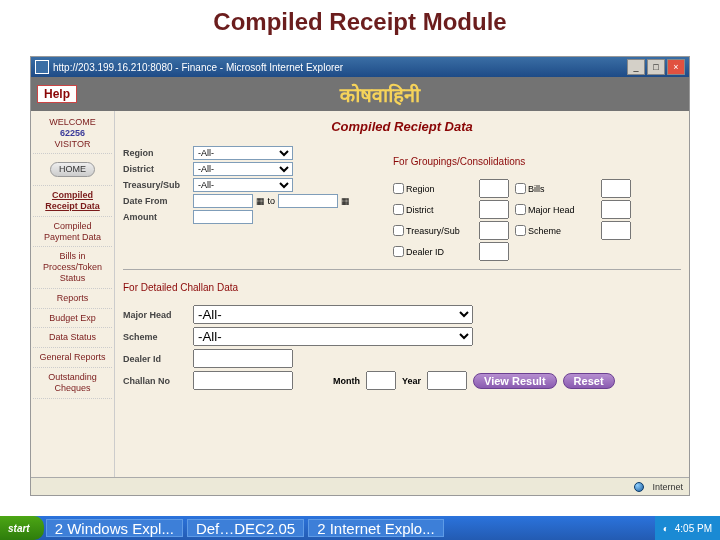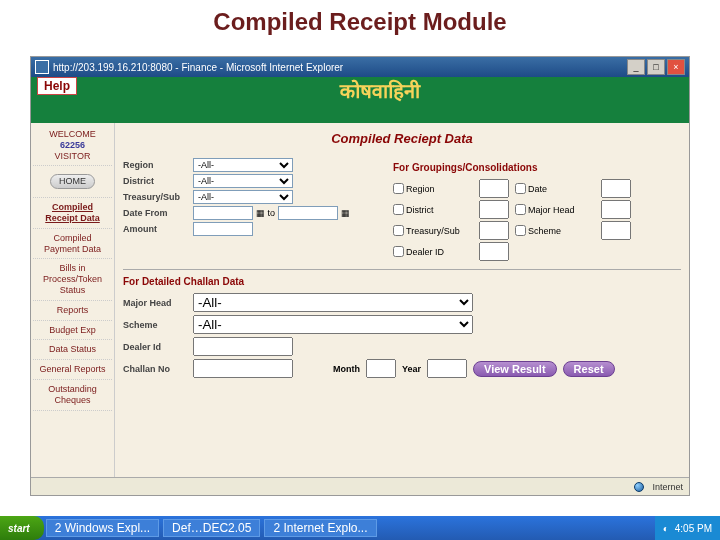--- a/index.html
+++ b/index.html
@@ -5,54 +5,54 @@
   * { box-sizing: border-box; margin: 0; padding: 0; }
   body { width: 720px; height: 540px; font-family: Arial, sans-serif; font-size: 11px; background: #fff; overflow: hidden; }
   .slide-title { text-align: center; font-size: 24px; font-weight: bold; color: #6b1d1d; padding: 8px 0 20px 0; }
   .browser { border: 1px solid #999; margin: 0 30px; background: #f5efe2; height: 440px; position: relative; }
   .titlebar { background: linear-gradient(to bottom, #3a6ea5, #1e4b87); color: #fff; height: 20px; display: flex; align-items: center; padding: 0 4px; font-size: 10px; }
   .titlebar .icon { width: 14px; height: 14px; background: #3a6ea5; border: 1px solid #fff; margin-right: 4px; }
   .titlebar .title-text { flex: 1; }
   .win-controls { display: flex; gap: 2px; }
   .win-btn { width: 18px; height: 16px; background: #d4d0c8; border: 1px solid #888; font-size: 9px; text-align: center; line-height: 14px; color: #000; }
   .win-btn.close { background: #e15140; color: #fff; }
-  .app-banner { background: #15803d; height: 46px; display: flex; align-items: flex-start; color: #fff; padding: 0 6px; position: relative; }
+  .app-banner { background: #737373; height: 34px; display: flex; align-items: center; color: #fff; padding: 0 6px; position: relative; }
   .help-box { background: #fff; color: #8a0606; font-weight: bold; padding: 1px 6px; font-size: 12px; border: 1px solid #c44; }
   .banner-center { flex: 1; text-align: center; }
   .brand { font-size: 20px; font-weight: bold; color: #f6d35a; font-family: serif; }
   .brand-sub { font-size: 9px; color: #fff; }
   .content { display: flex; height: 368px; }
   .sidebar { width: 84px; background: #f5efe2; border-right: 1px solid #ccc; padding: 2px; font-size: 9px; }
   .sidebar .side-item { text-align: center; padding: 4px 2px; color: #7a1a1a; border-bottom: 1px dotted #ccc; line-height: 1.2; }
   .sidebar .visitor { color: #3a3a9a; font-weight: bold; }
   .sidebar .home-btn { display: inline-block; background: linear-gradient(#eee,#ccc); border: 1px solid #999; border-radius: 10px; padding: 1px 8px; font-size: 9px; color: #333; margin: 4px auto; }
   .sidebar .active { text-decoration: underline; font-weight: bold; }
   .main { flex: 1; padding: 4px 8px; background: #f5efe2; overflow: hidden; }
   .page-heading { text-align: center; color: #8a0606; font-weight: bold; font-style: italic; font-size: 13px; margin: 4px 0 10px 0; }
-  .section-title { color: #8a0606; font-weight: bold; font-size: 10px; margin: 6px 0; }
+  .section-title { color: #8a0606; font-weight: normal; font-size: 10px; margin: 12px 0; }
   .form-row { display: flex; align-items: center; margin: 2px 0; font-size: 9px; }
   .form-row .lbl { width: 70px; color: #444; font-weight: bold; }
   .form-row select, .form-row input[type=text] { border: 1px solid #7f9db9; font-size: 9px; height: 14px; background: #fff; }
   .top-form { display: flex; }
   .left-form { width: 260px; }
   .right-form { flex: 1; padding-left: 10px; }
   .cons-row { display: flex; gap: 6px; align-items: center; font-size: 9px; margin: 2px 0; }
   .cons-row .ck { width: 80px; display: flex; align-items: center; gap: 2px; }
   .cons-row .ck2 { width: 80px; display: flex; align-items: center; gap: 2px; }
   .cons-row input[type=checkbox] { width: 11px; height: 11px; }
   .cons-row input[type=text] { width: 30px; }
   .hr { border: 0; border-top: 1px solid #aaa; margin: 6px 0; }
   .detail-row { display: flex; align-items: center; margin: 3px 0; font-size: 9px; }
   .detail-row .lbl { width: 70px; font-weight: bold; color: #444; }
   .action-btns { display: inline-flex; gap: 6px; }
   .action-btn { background: linear-gradient(#b68fd0,#8a5bb0); color: #fff; font-size: 11px; border: 1px solid #6b3f91; border-radius: 8px; padding: 1px 10px; font-weight: bold; }
   .statusbar { position: absolute; bottom: 0; left: 0; right: 0; height: 18px; background: #ece9d8; border-top: 1px solid #aaa; display: flex; align-items: center; font-size: 9px; padding: 0 6px; justify-content: flex-end; gap: 8px; color: #333; }
   .taskbar { position: fixed; bottom: 0; left: 0; right: 0; width: 720px; height: 24px; background: linear-gradient(to bottom, #2b73dc, #235bb2); display: flex; align-items: center; font-size: 10px; color: #fff; }
   .start { background: linear-gradient(to bottom, #4ca614, #2e7d0c); height: 24px; padding: 0 14px 0 8px; display: flex; align-items: center; font-weight: bold; font-style: italic; border-radius: 0 10px 10px 0; }
-  .task-item { background: #3d7fd8; border: 1px solid #5e9be6; margin: 0 2px; padding: 1px 8px; height: 18px; display: flex; align-items: center; font-size: 12px; }
+  .task-item { background: #3d7fd8; border: 1px solid #5e9be6; margin: 0 2px; padding: 1px 8px; height: 18px; display: flex; align-items: center; font-size: 15px; }
   .tray { margin-left: auto; background: #1a8ad4; height: 24px; padding: 0 8px; display: flex; align-items: center; gap: 6px; }
   .globe { width: 10px; height: 10px; border-radius: 50%; background: radial-gradient(circle at 30% 30%, #8fd0ff, #1e5fa0); border: 1px solid #0a3a6a; display: inline-block; }
 </style>
 </head>
 <body>
 
 <div class="slide-title">Compiled Receipt Module</div>
 
 <div class="browser">
   <div class="titlebar">
@@ -126,21 +126,21 @@
         <div class="right-form">
           <div class="section-title">For Groupings/Consolidations</div>
           <div class="cons-row">
             <span class="ck">
                 <input type="checkbox" style="">
                 <span>Region</span>
               </span>
             <input type="text" style="">
             <span class="ck2">
                 <input type="checkbox" style="">
-                <span>Date</span>
+                <span>Bills</span>
               </span>
             <input type="text" style="">
           </div>
           <div class="cons-row">
             <span class="ck">
                 <input type="checkbox" style="">
                 <span>District</span>
               </span>
             <input type="text" style="">
             <span class="ck2">

